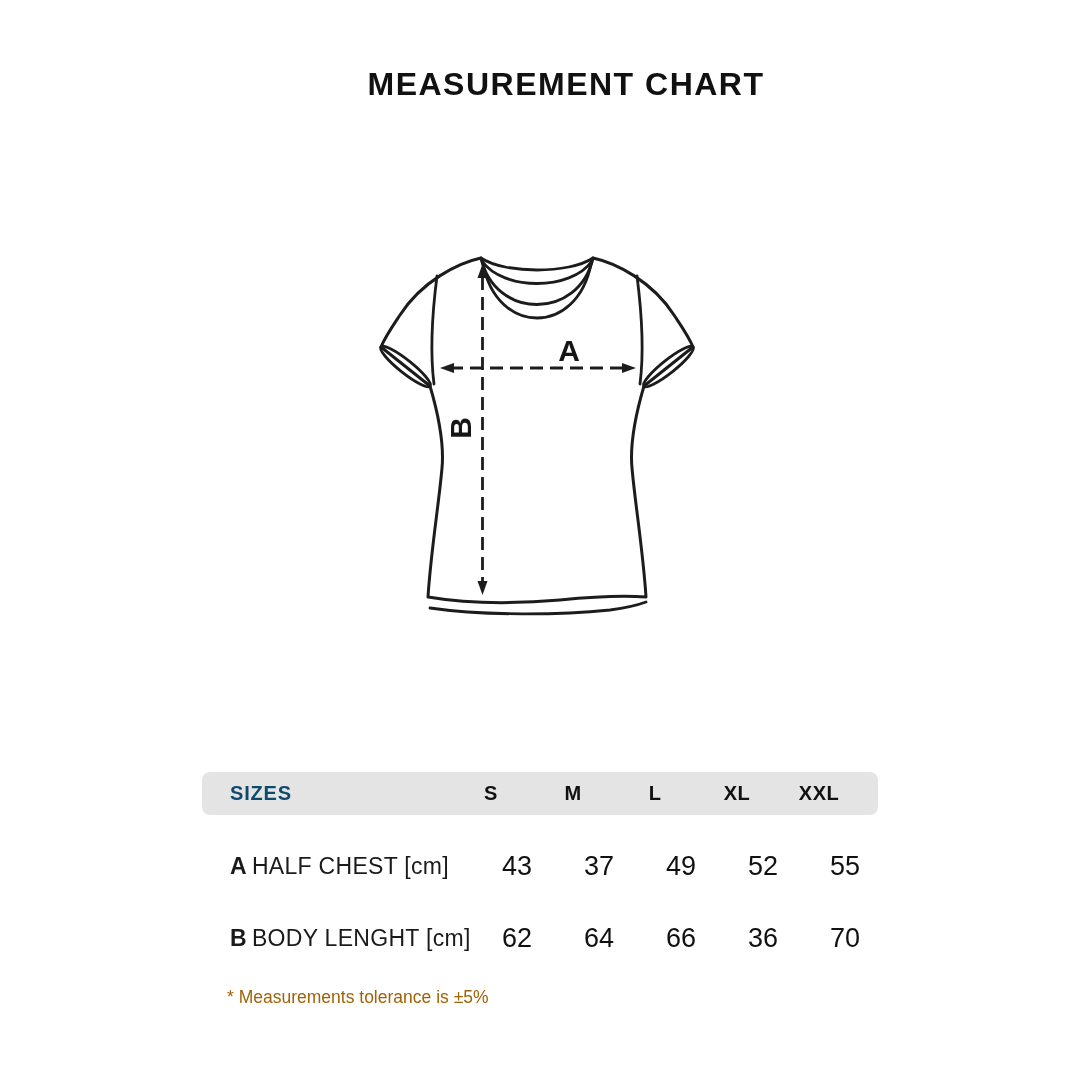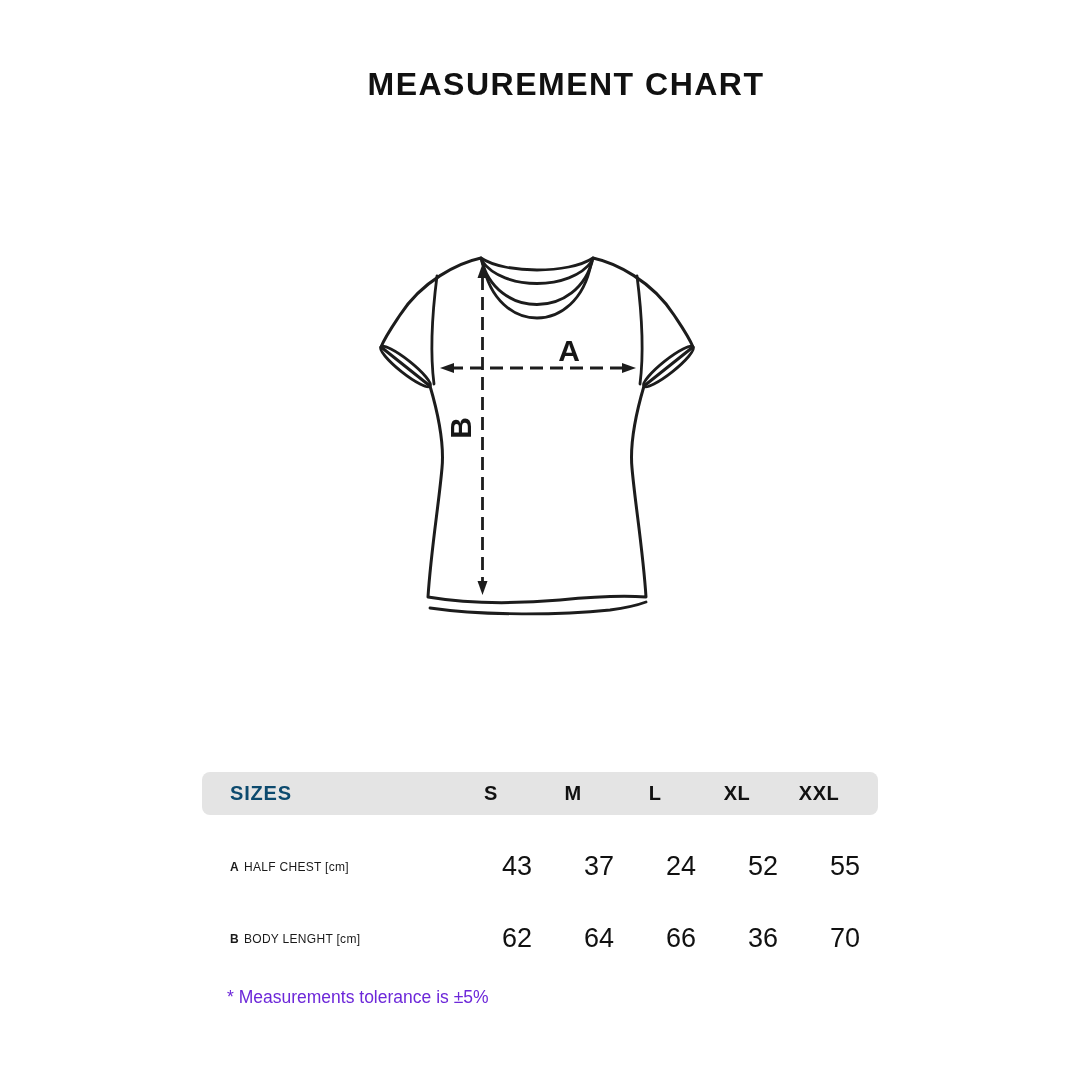--- a/index.html
+++ b/index.html
@@ -15,24 +15,24 @@
   .size-table{position:absolute;left:202px;top:772px;width:676px;}
   .tgrid{display:grid;grid-template-columns:248px repeat(5,82px);align-items:center;}
   .header-bar{
     height:43px;background:#e4e4e4;border-radius:8px;
   }
   .header-bar .label-cell{padding-left:28px;font-size:20px;font-weight:bold;letter-spacing:0.8px;color:#0c4a6e;}
   .size-col{font-size:20px;font-weight:bold;text-align:center;letter-spacing:0.5px;color:#111;}
   .trow{height:45px;}
   .trow.row-a{margin-top:29px;}
   .trow.row-b{margin-top:27px;}
-  .row-label{padding-left:28px;font-size:12px;letter-spacing:0.3px;white-space:nowrap;color:#1a1a1a;}
+  .row-label{padding-left:28px;font-size:23px;letter-spacing:0.3px;white-space:nowrap;color:#1a1a1a;}
   .row-label .prefix{font-weight:bold;margin-right:5px;}
   .cell-val{font-size:27px;font-weight:400;text-align:right;color:#111;}
-  .footnote{position:absolute;left:227px;top:987px;font-size:17.5px;color:#6d28d9;}
+  .footnote{position:absolute;left:227px;top:987px;font-size:17.5px;color:#a16207;}
 </style>
 </head>
 <body>
 
 <div class="canvas">
 
   <div class="title">MEASUREMENT CHART</div>
 
   <svg class="shirt-svg" viewBox="0 0 360 400">
 
@@ -89,21 +89,21 @@
       <div class="size-col">XL</div>
       <div class="size-col">XXL</div>
     </div>
 
     <div class="trow row-a tgrid">
       <div class="row-label">
         <span class="prefix">A</span><span>HALF CHEST [cm]</span>
       </div>
       <div class="cell-val">43</div>
       <div class="cell-val">37</div>
-      <div class="cell-val">24</div>
+      <div class="cell-val">49</div>
       <div class="cell-val">52</div>
       <div class="cell-val">55</div>
     </div>
 
     <div class="trow row-b tgrid">
       <div class="row-label">
         <span class="prefix">B</span><span>BODY LENGHT [cm]</span>
       </div>
       <div class="cell-val">62</div>
       <div class="cell-val">64</div>

